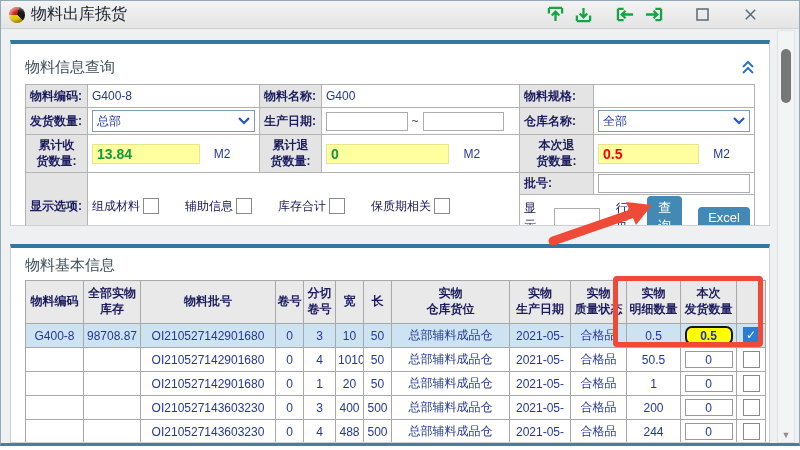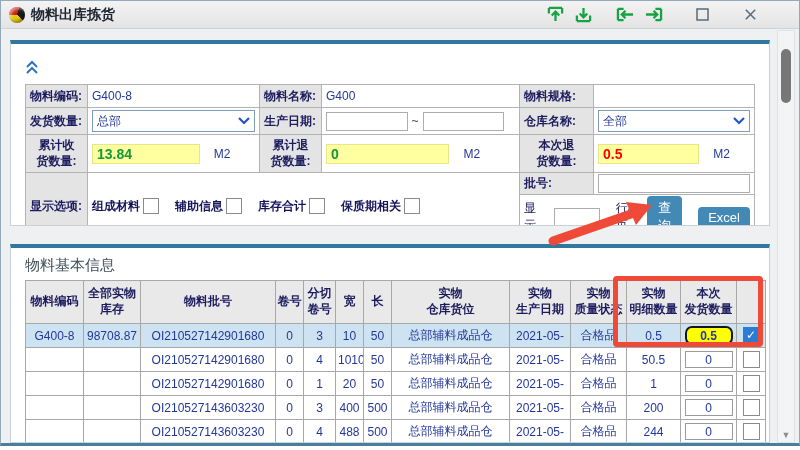--- a/index.html
+++ b/index.html
@@ -6,21 +6,21 @@
   body{width:800px;height:450px;position:relative;overflow:hidden;background:#fff;
        font-family:"Liberation Sans","DejaVu Sans",sans-serif;}
   
   .window{position:absolute;left:0;top:0;width:800px;height:446px;box-sizing:border-box;
           background:#eef0f1;border:1px solid #93a9ba;border-bottom:3px solid #4a7ea1;}
   .titlebar{height:27px;display:flex;align-items:center;padding:0 40px 0 8px;
             background:linear-gradient(#f3f3f3,#e4e4e4);border-bottom:1px solid #cdd2d6;}
   .app-icon{width:16px;height:16px;border-radius:50%;margin-right:6px;
             background:conic-gradient(from -90deg,#c81e14 0 30%,#1b1b1b 30% 62%,#e8c90a 62% 100%);
             box-shadow:inset -2px -2px 3px rgba(0,0,0,.35), inset 2px 2px 3px rgba(255,255,255,.5);}
-  .win-title{font-size:14px;font-weight:bold;color:#1c2430;}
+  .win-title{font-size:16px;font-weight:normal;color:#1c2430;}
   .tb-spacer{flex:1;}
   .tb-icons{display:flex;align-items:center;gap:9px;}
   .tb-icons svg{display:block;cursor:pointer;}
   .gap-md{margin-left:14px;}
   .gap-lg{margin-left:22px;}
   
   .panel{position:absolute;left:10px;width:760px;box-sizing:border-box;background:#fff;
          border:1px solid #c9d1d7;border-top:4px solid #30789f;padding:0 14px;overflow:hidden;}
   #panel-query{top:40px;height:186px;}
   #panel-detail{top:244px;height:199px;}
@@ -40,21 +40,21 @@
   .tin{border:1px solid #abadb3;height:17px;background:#fff;font-size:12px;color:#23379b;
        box-sizing:content-box;padding:0 2px;}
   .date-wrap{display:flex;align-items:center;gap:4px;color:#444;}
   .date-wrap input{width:40%;}
   .amt-wrap{display:flex;align-items:center;gap:14px;}
   .amount{background:#ffffa0;border:1px solid #e6e68a;height:18px;line-height:18px;width:60%;
           font-weight:bold;font-size:14px;padding:0 4px;}
   .amount.green{color:#12993c;}
   .amount.red{color:#ff0000;}
   .unit{color:#23379b;font-size:12px;}
-  .opt-wrap{display:flex;align-items:center;flex-wrap:wrap;color:#14145a;gap:6px;font-weight:bold;}
+  .opt-wrap{display:flex;align-items:center;flex-wrap:wrap;color:#14145a;gap:16px;}
   .opt-item{display:flex;align-items:center;margin-right:10px;}
   .checkbox{width:14px;height:14px;border:1px solid #8a8a8a;background:#fff;margin-left:3px;
             display:inline-block;cursor:pointer;}
   .controls{display:flex;align-items:center;gap:16px;color:#14145a;background:#fff;}
   .controls input{width:40px;}
   .btn{background:#4389b5;color:#fff;border:none;border-radius:4px;font-size:13px;
        padding:3px 10px;cursor:pointer;font-family:inherit;}
   
   table.grid{width:100%;border-collapse:collapse;table-layout:fixed;font-size:12px;margin-top:4px;}
   table.grid th{background:#e9e9e9;border:1px solid #a8a8a8;color:#1b1b5e;font-weight:bold;
@@ -110,20 +110,21 @@
       </svg>
       <svg class="gap-lg" width="17" height="17" viewBox="0 0 18 18">
         <path d="M4 4 L14 14 M14 4 L4 14" stroke="#5a6b77" stroke-width="1.6" fill="none"></path>
       </svg>
     </div>
   </div>
 </div>
 
 <div class="panel" id="panel-query">
   <div class="sec-head">
+    <div class="sec-title">物料信息查询</div>
     <svg class="chev" width="14" height="15" viewBox="0 0 14 15">
       <path d="M2 7 L7 2 L12 7 M2 13 L7 8 L12 13" stroke="#2f74c0" stroke-width="2" fill="none"></path>
     </svg>
   </div>
   <table class="form">
     <colgroup>
         <col style="width:62px">
         <col style="width:172px">
         <col style="width:62px">
         <col style="width:198px">

